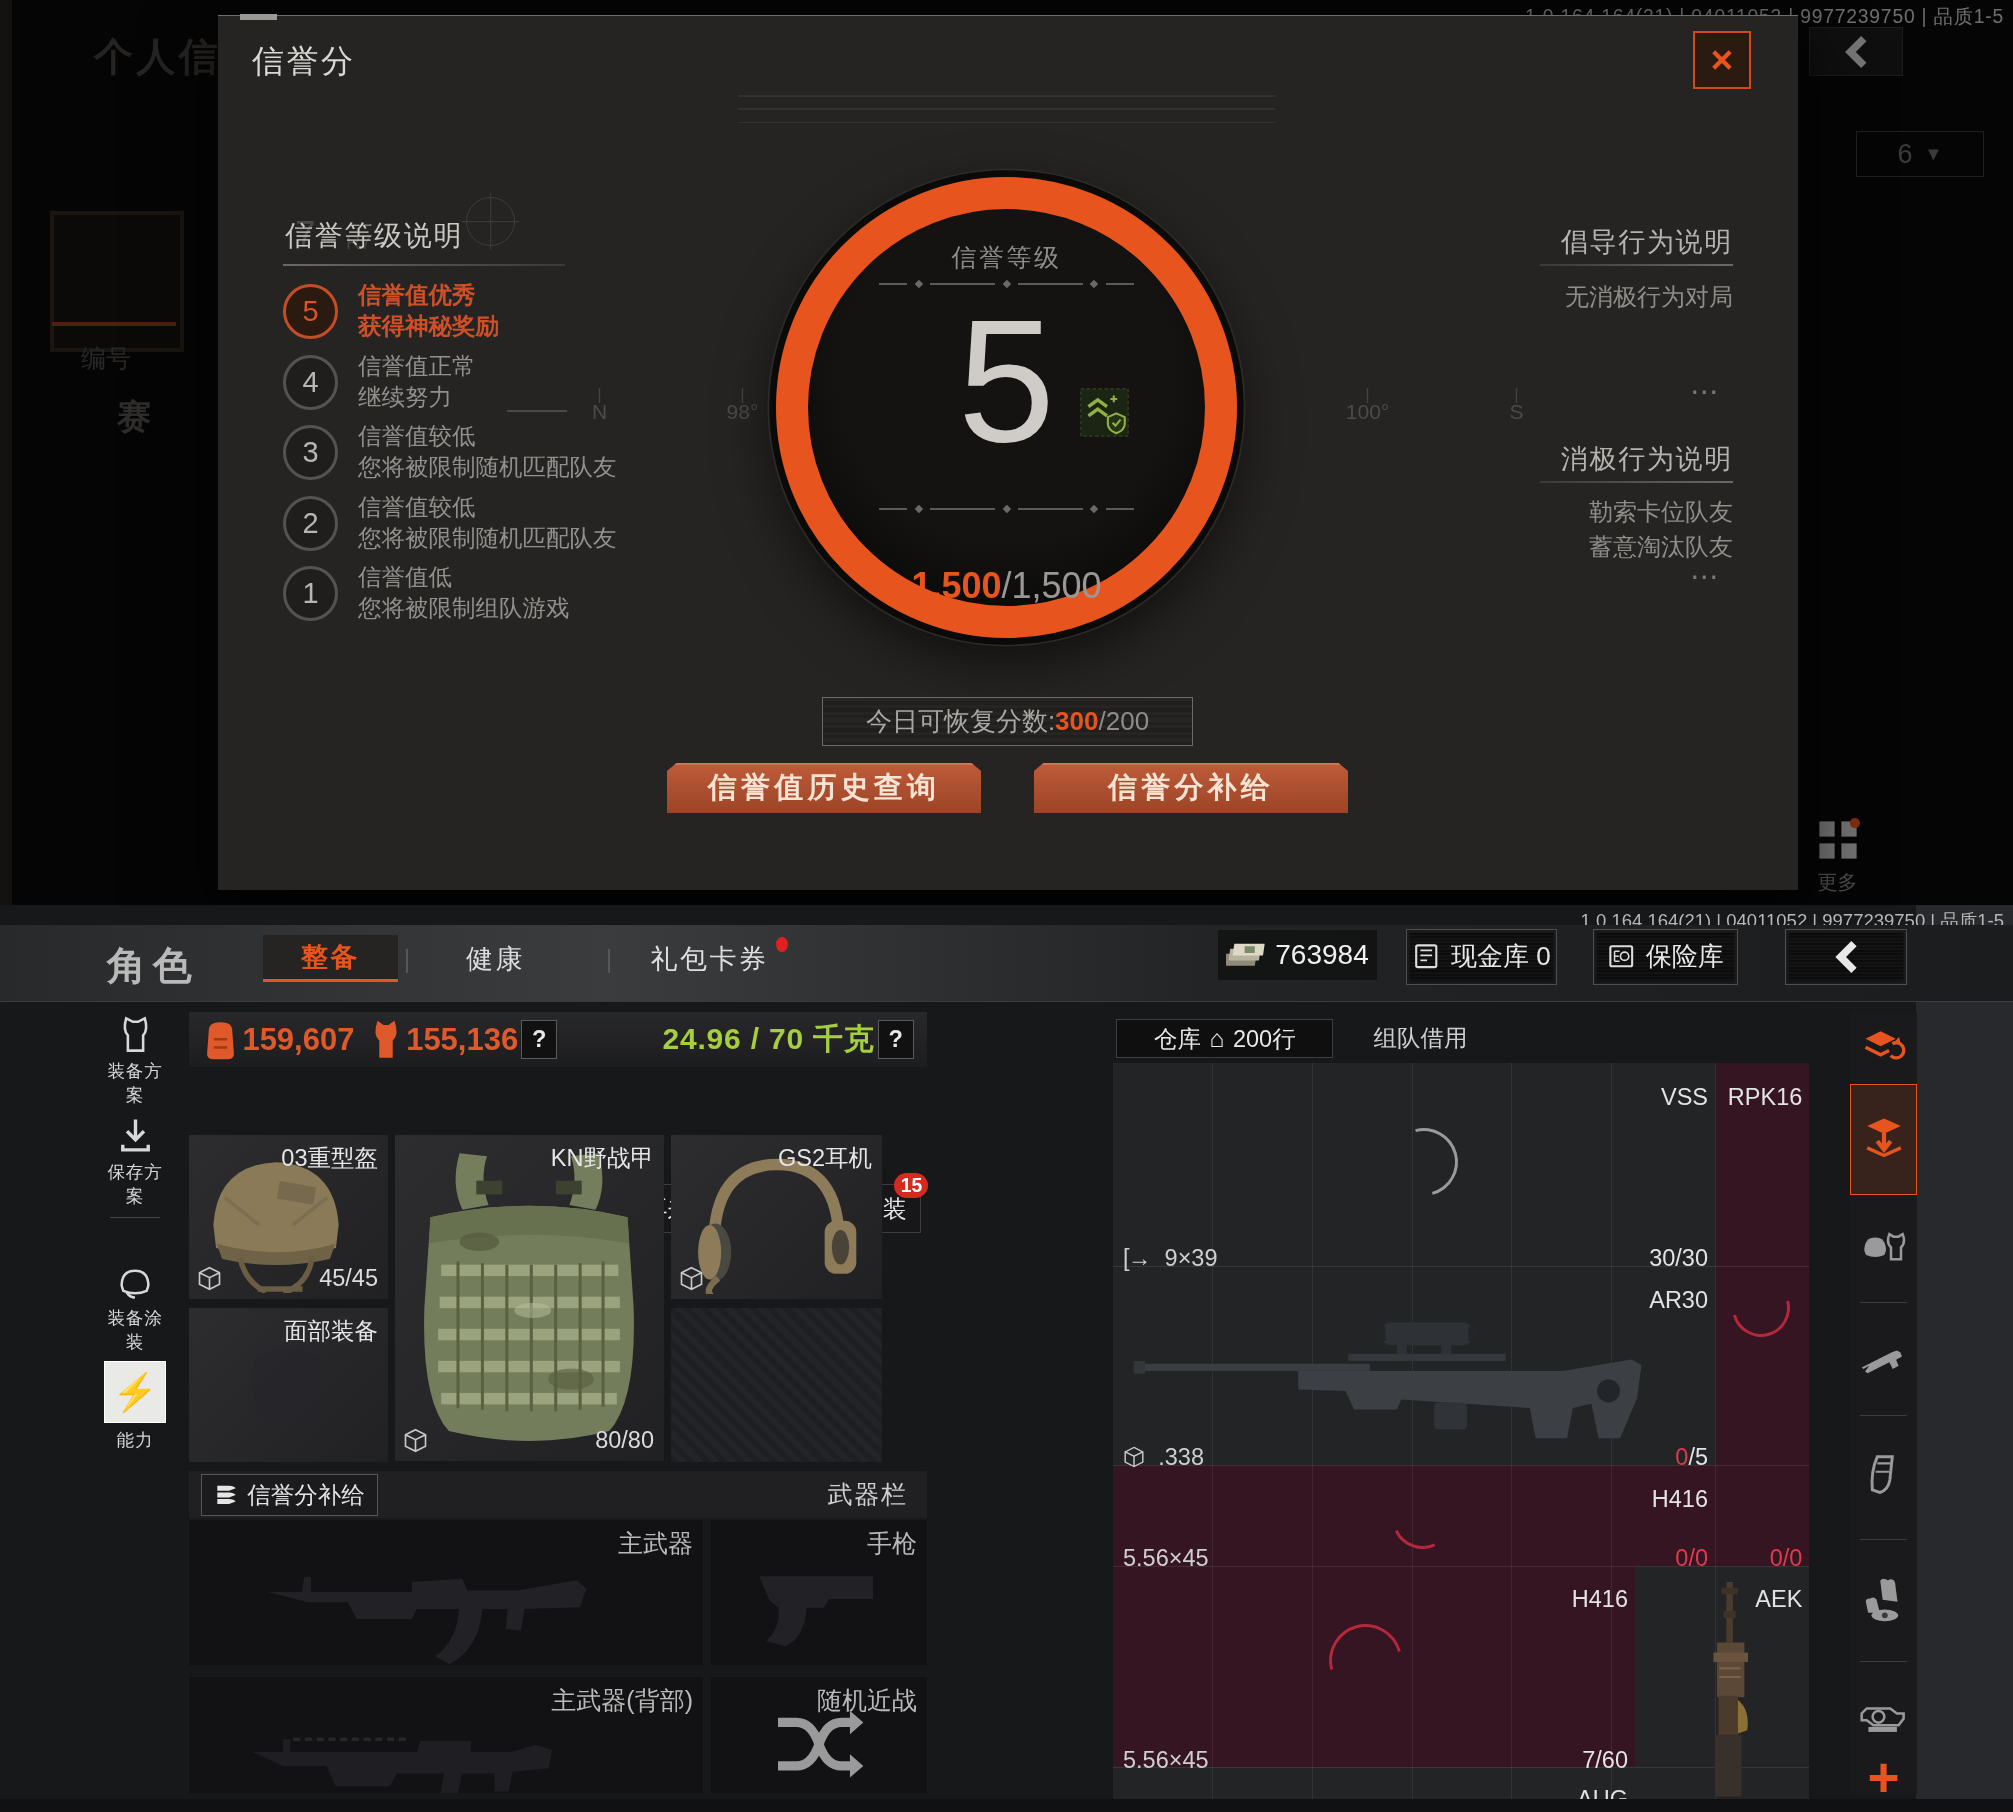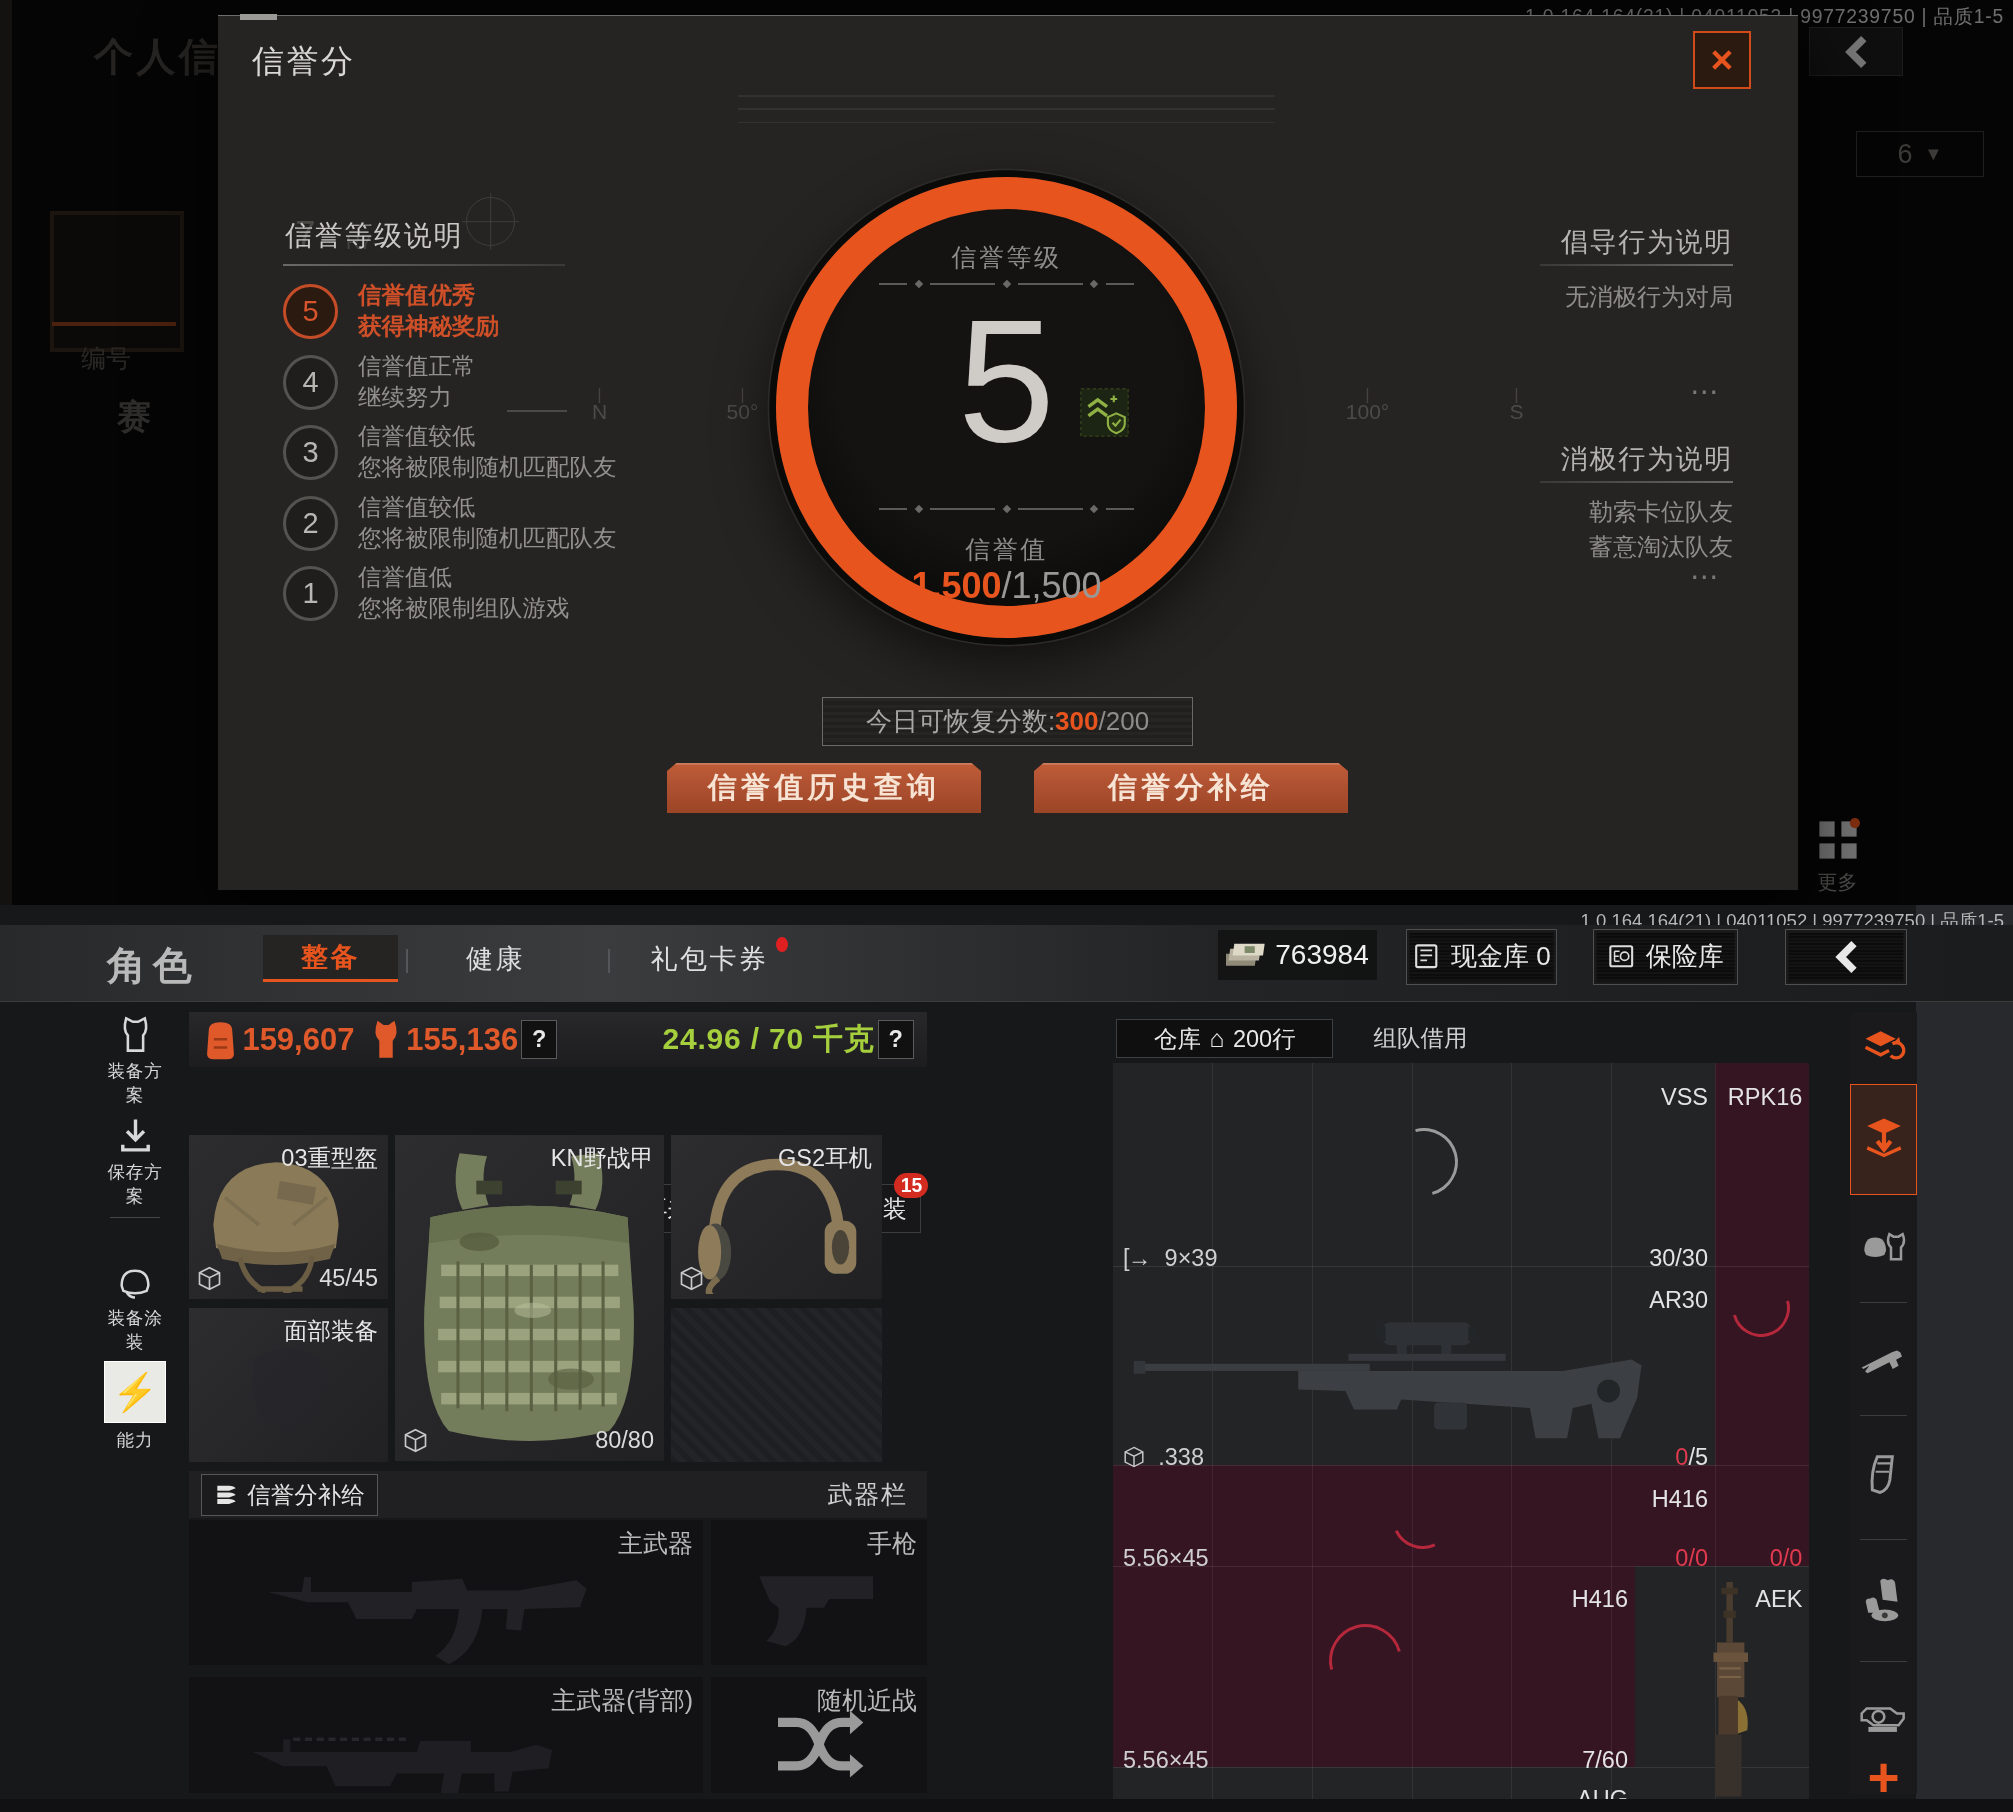--- a/index.html
+++ b/index.html
@@ -239,21 +239,21 @@
       </div>
       <div class="abs lvl-item" style="top:542px;">
         <div class="lvl-circle">1</div>
         <div class="lvl-text">
             <div>信誉值低</div>
         <div>您将被限制组队游戏</div>
           </div>
       </div>
 
       <div class="abs compass-lbl" style="left:348px;"><i>|</i><span>N</span></div>
-      <div class="abs compass-lbl" style="left:491px;"><i>|</i><span>50°</span></div>
+      <div class="abs compass-lbl" style="left:491px;"><i>|</i><span>98°</span></div>
       <div class="abs compass-lbl" style="left:1116px;"><i>|</i><span>100°</span></div>
       <div class="abs compass-lbl" style="left:1265px;"><i>|</i><span>S</span></div>
       <div class="abs m-line-l"></div>
 
       <div class="abs gauge">
         <div class="g-in">
           <div class="abs ctr g-l1">信誉等级</div>
           <div class="abs g-sep">
             <div class="d" style="width:28.5px;"></div>
               <div class="dot"></div>
@@ -273,21 +273,20 @@
           </svg>
           <div class="abs g-sep g-sep2">
             <div class="d" style="width:28.5px;"></div>
               <div class="dot"></div>
               <div class="d" style="width:65px;"></div>
             <div class="dot"></div>
               <div class="d" style="width:65px;"></div>
               <div class="dot"></div>
               <div class="d" style="width:28.5px;"></div>
           </div>
-          <div class="abs ctr g-l2">信誉值</div>
           <div class="abs ctr g-score">
             <span class="cur">1,500</span><span class="max">/1,500</span>
           </div>
         </div>
       </div>
 
       <div class="abs m-right" style="top:208px;">
         <span class="r-head">倡导行为说明</span></div>
       <div class="abs m-underline u-r" style="right:65px;top:248px;width:193px;"></div>
       <div class="abs m-right r-item" style="top:265px;">无消极行为对局</div>

